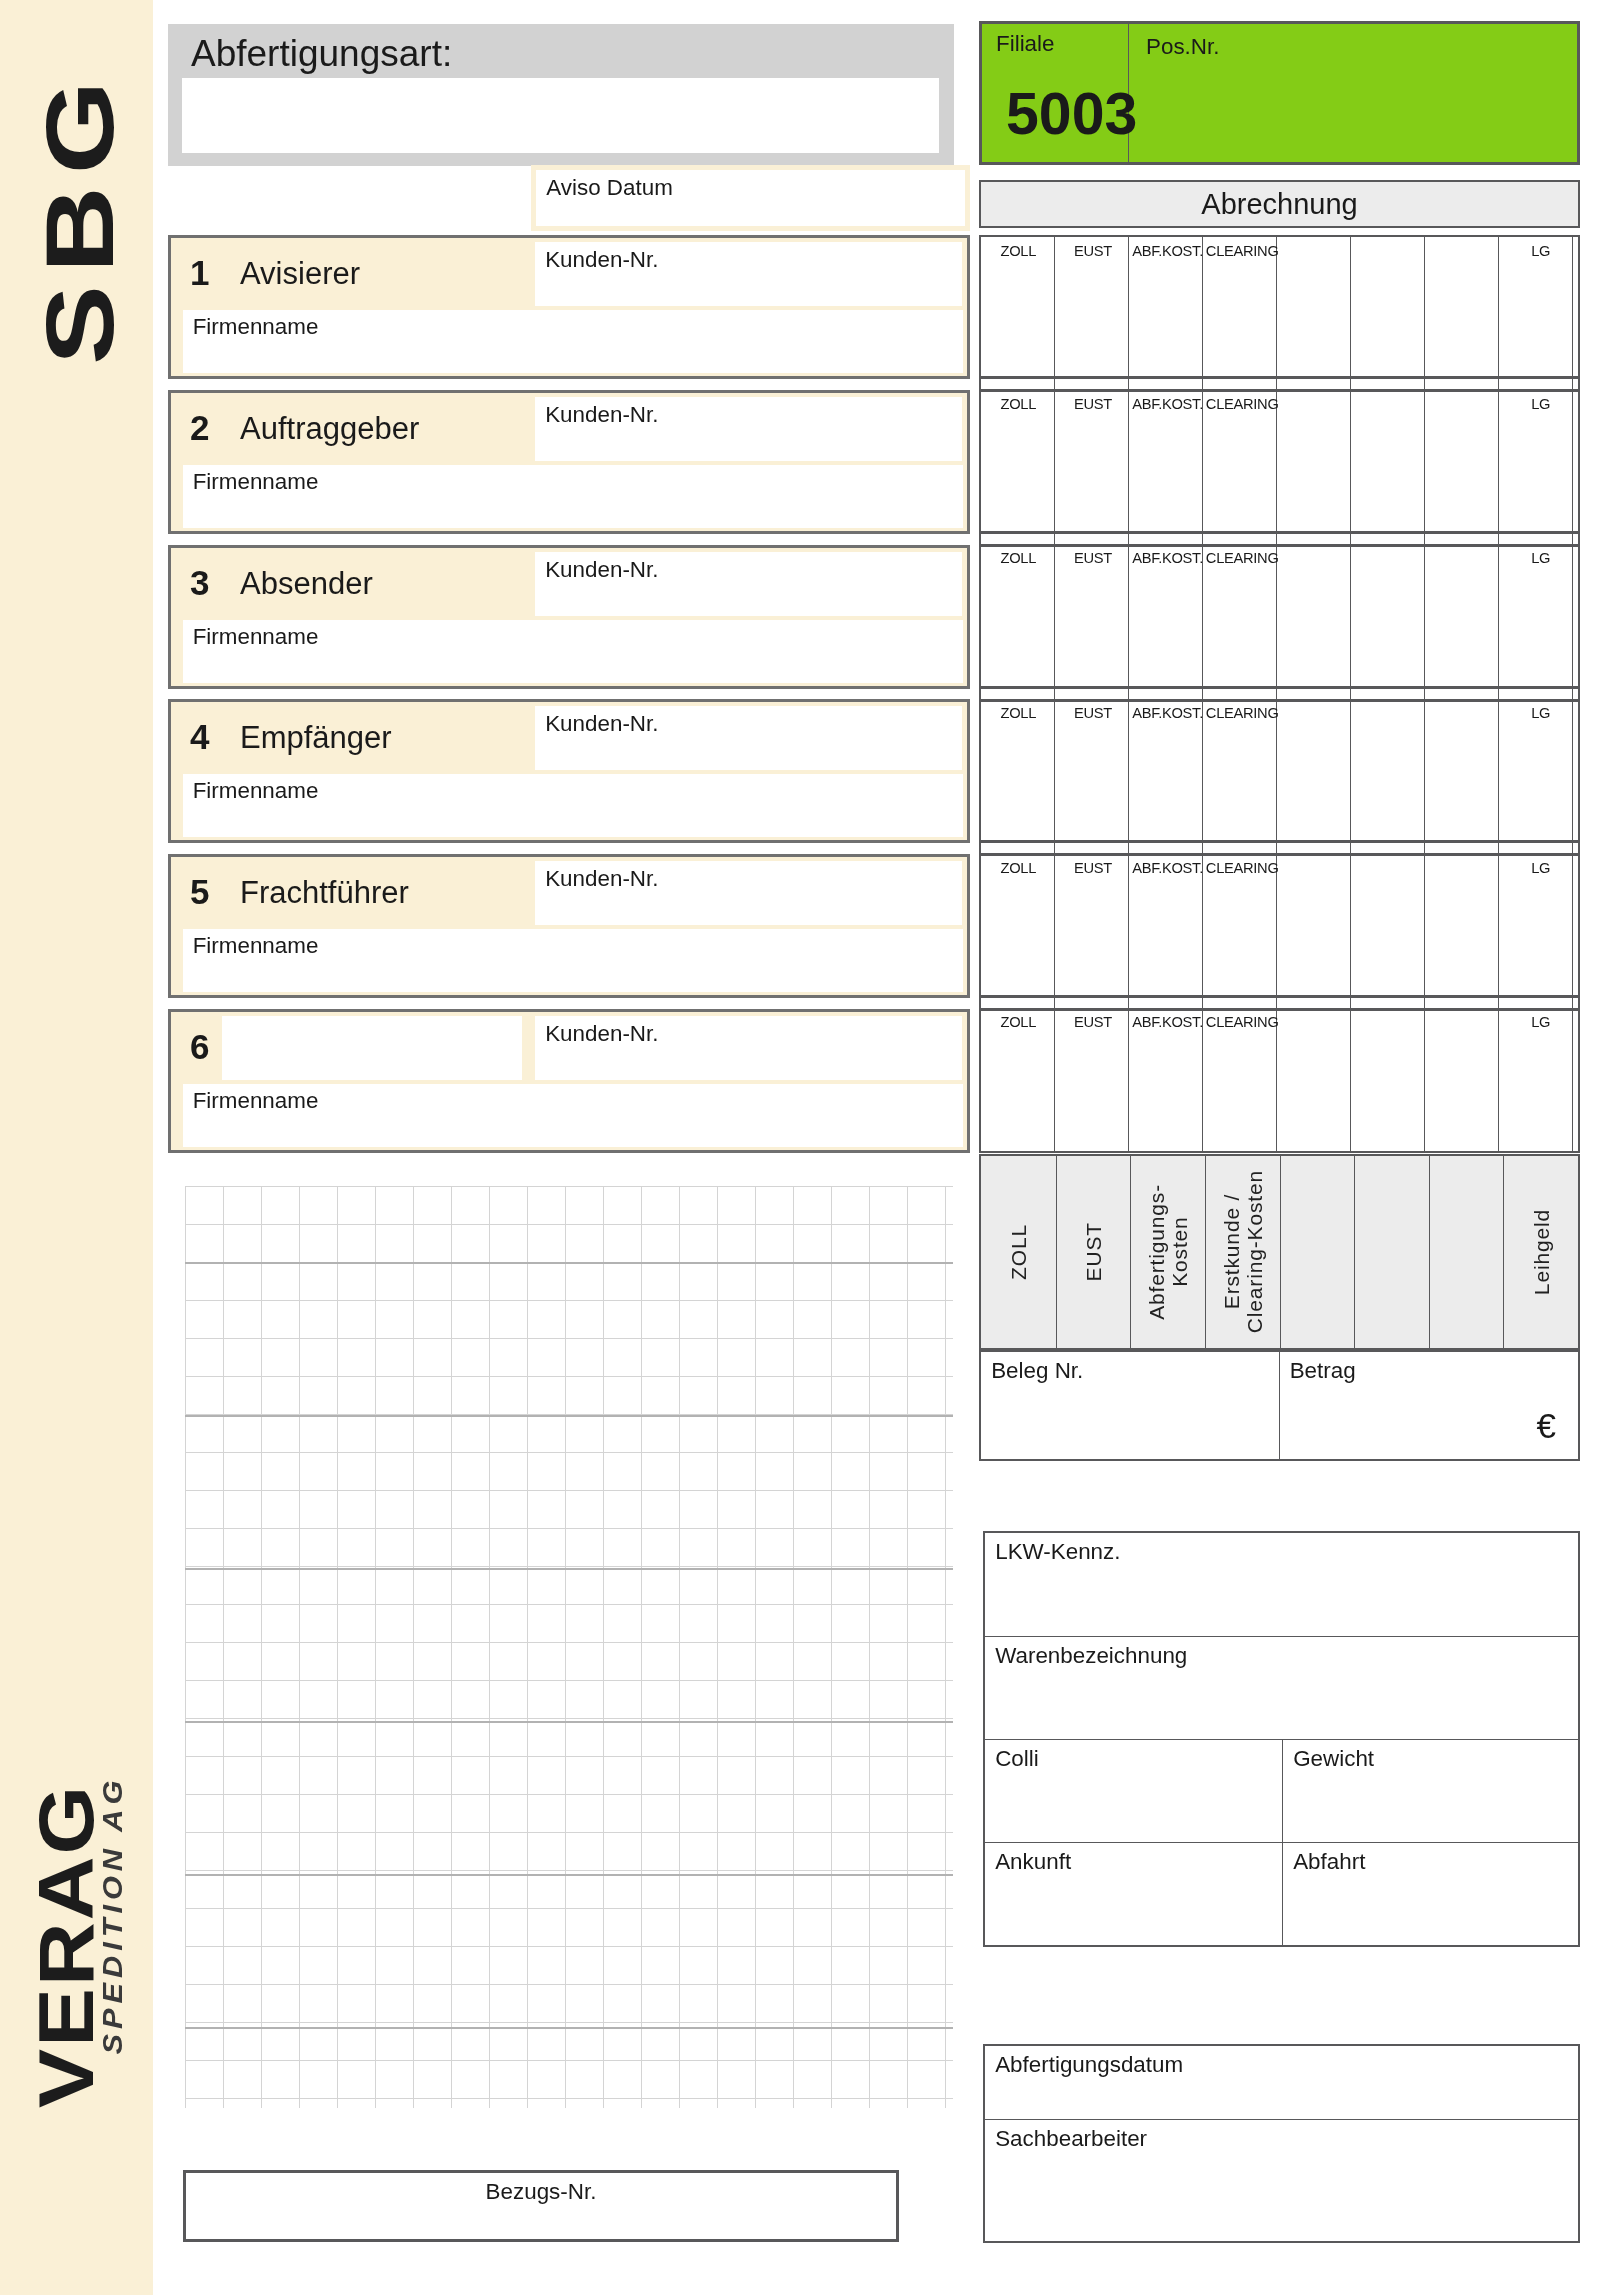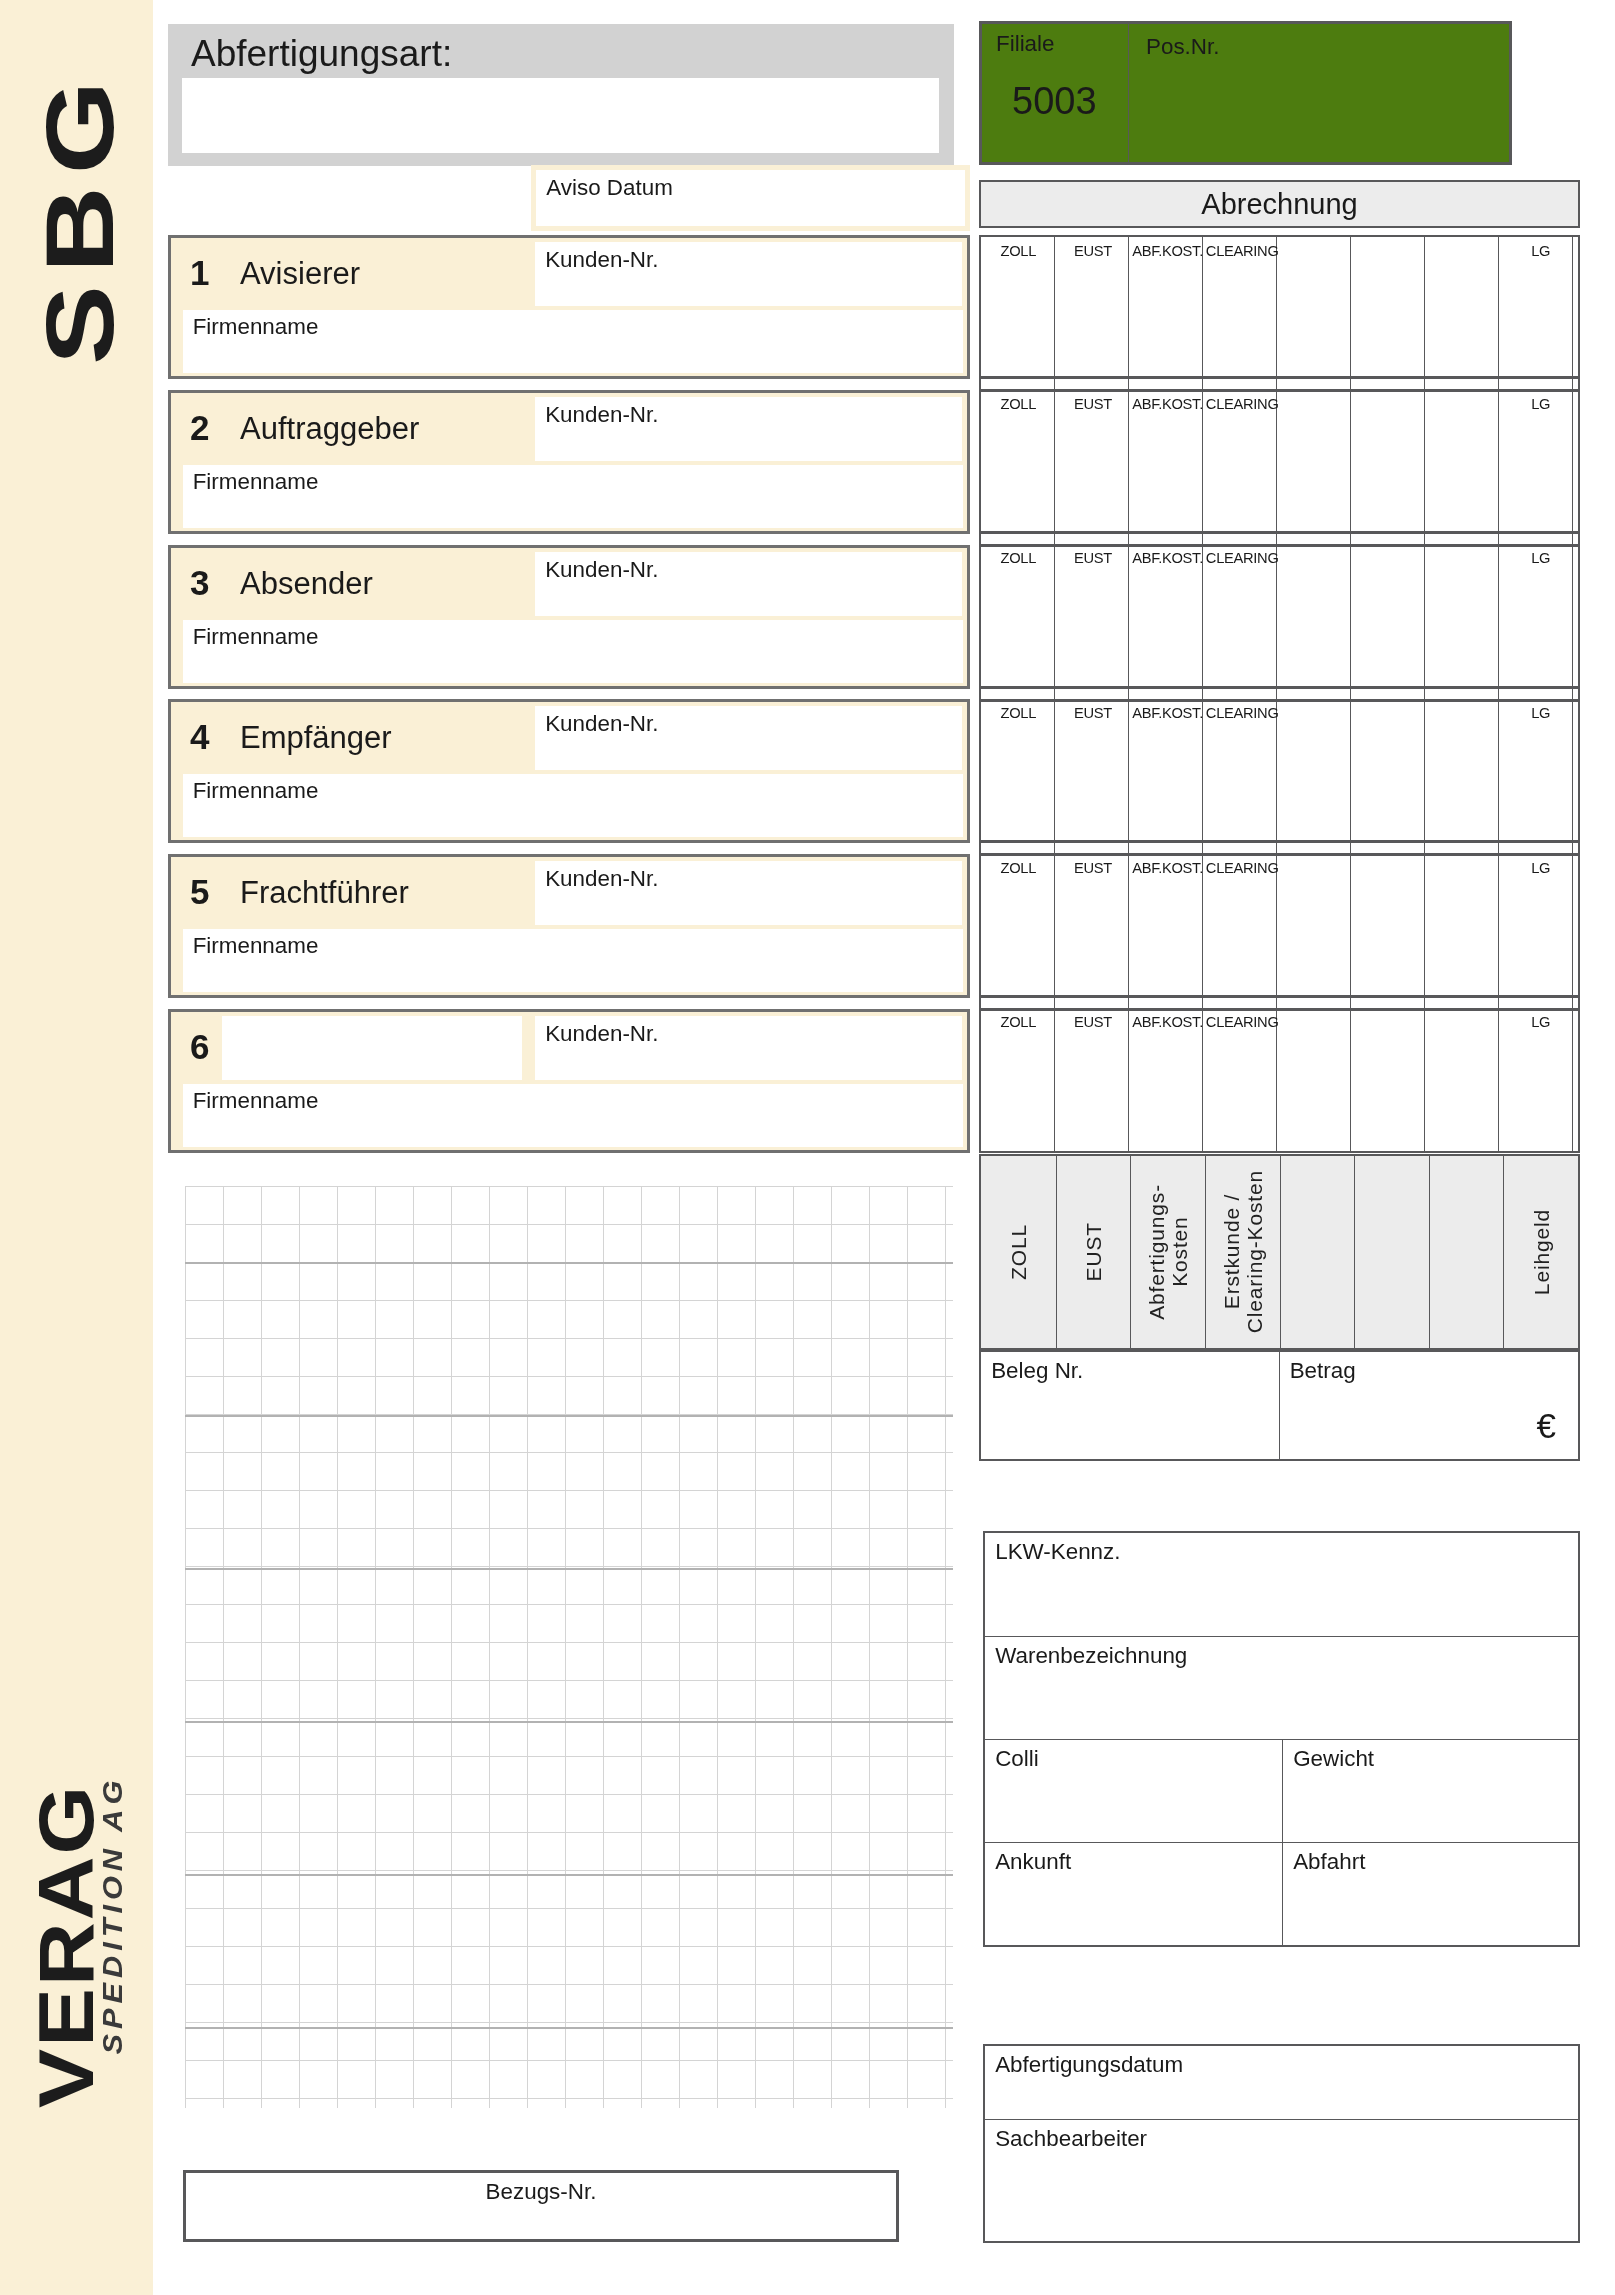--- a/index.html
+++ b/index.html
@@ -15,25 +15,25 @@
   .brand-verag{left:66px;top:1946px;font-size:77px;font-weight:bold;letter-spacing:0.02em;
             transform:translate(-50%,-50%) rotate(-90deg) scaleX(1.15);color:#1c1c1c;}
   .brand-sped{left:113px;top:1915px;font-size:28px;font-weight:bold;font-style:italic;letter-spacing:0.16em;
             transform:translate(-50%,-50%) rotate(-90deg) scaleX(1.1);color:#3a3a3a;}
 
   
   .hdr-gray{left:168px;top:24px;width:786px;height:142px;background:#d2d2d2;}
   .hdr-label{position:absolute;left:23px;top:9px;font-size:37px;}
   .hdr-input{position:absolute;left:14px;top:54px;width:757px;height:75px;background:#fff;}
 
-  .fil-box{left:979px;top:20.5px;width:533px;height:144px;border:3.2px solid #58585a;background:#4d7c0f;}
+  .fil-box{left:979px;top:20.5px;width:601px;height:144px;border:3.2px solid #58585a;background:#84cc16;}
   .fil-left{position:absolute;left:0;top:0;width:146px;height:100%;border-right:1.9px solid #58585a;}
   .lab{font-size:22.4px;}
   .fil-word{position:absolute;left:14px;top:7.7px;}
-  .fil-num{position:absolute;left:30px;top:56px;font-size:38px;font-weight:normal;}
+  .fil-num{position:absolute;left:24px;top:56px;font-size:59px;font-weight:bold;}
   .pos-word{position:absolute;left:164px;top:10px;}
 
   
   .aviso{left:531px;top:165px;width:439px;height:66px;background:#faf0d6;padding:5.1px;}
   .aviso-inner{width:100%;height:100%;background:#fff;box-sizing:border-box;padding:5.1px 10.2px;}
 
   
   .sec{left:168px;width:802px;height:144px;background:#faf0d6;border:3.2px solid #707070;}
   .sec-num{position:absolute;left:19px;top:15.3px;font-size:35px;font-weight:bold;}
   .sec-label{position:absolute;left:69px;top:18px;font-size:31px;}

